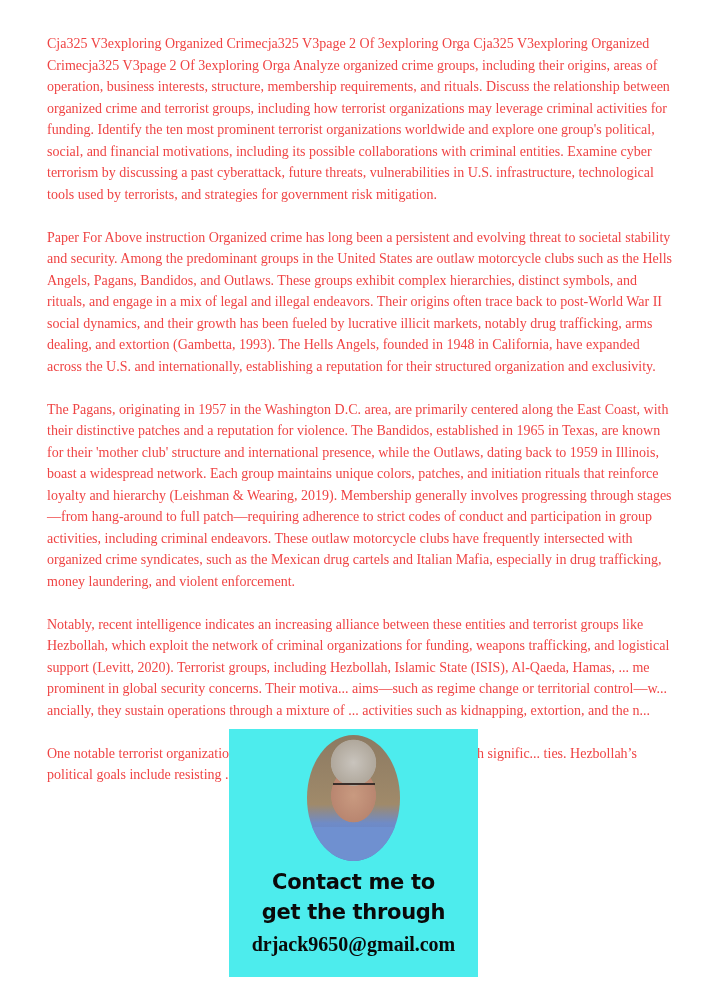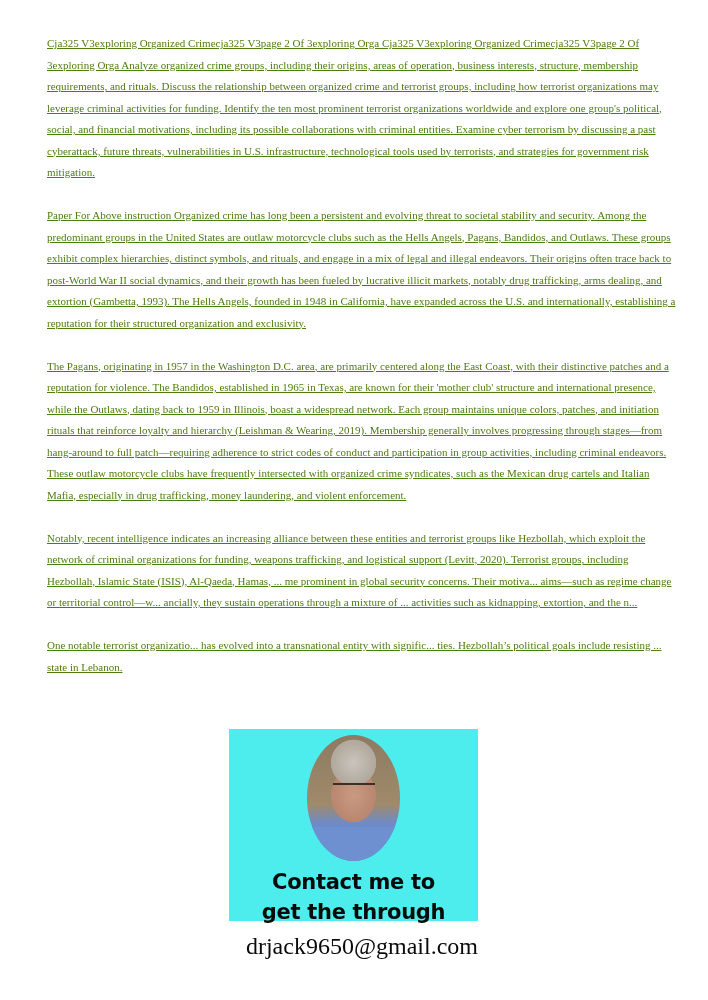--- a/index.html
+++ b/index.html
@@ -1,24 +1,24 @@
 <!DOCTYPE html>
 <html><head>
 <meta charset="utf-8">
 <style>
   html, body { margin: 0; padding: 0; background: #ffffff; }
   body { width: 708px; height: 1000px; position: relative; overflow: hidden; }
   .page {
     position: absolute; left: 47px; top: 33px; width: 630px;
     font-family: "Liberation Serif", serif;
-    font-size: 11px; line-height: 21.5px; color: #4d7c0f; text-decoration: underline;
+    font-size: 14px; line-height: 21.5px; color: #ef4444;
   }
   .para { margin: 0 0 21.5px 0; }
   .ad {
-    position: absolute; left: 229px; top: 729px; width: 249px; height: 192px;
+    position: absolute; left: 229px; top: 729px; width: 249px; height: 248px;
     background: #4deced;
   }
   .portrait {
     position: absolute; left: 78px; top: 6px; width: 93px; height: 126px;
     border-radius: 50%;
     background:
       radial-gradient(ellipse 40% 30% at 50% 22%, #c9c4bd 0%, #b0a89c 60%, transparent 62%),
       radial-gradient(ellipse 34% 30% at 50% 48%, #c99a80 0%, #b98670 70%, transparent 72%),
       linear-gradient(180deg, #8c7a62 0%, #a08a6a 55%, #6f8bc7 70%, #5f7fc0 100%);
     overflow: hidden;
@@ -31,22 +31,22 @@
     position: absolute; left: 0; bottom: 0; width: 100%; height: 34px;
     background: #6f90d0;
   }
   .ad-heading {
     position: absolute; left: 0; top: 138px; width: 100%;
     text-align: center; font-family: "DejaVu Sans", sans-serif; font-weight: bold;
     font-size: 21px; line-height: 30px; color: #0a0a0a; letter-spacing: -0.3px;
   }
   .ad-email {
     position: absolute; left: 0; top: 204px; width: 100%;
-    text-align: right; font-family: "Liberation Serif", serif; font-weight: normal;
-    font-size: 24px; color: #0a0a0a;
+    text-align: center; font-family: "Liberation Serif", serif; font-weight: bold;
+    font-size: 20px; color: #0a0a0a;
   }
 </style>
 </head>
 <body>
 
 <div class="page">
   <p class="para">Cja325 V3exploring Organized Crimecja325 V3page 2 Of 3exploring Orga Cja325 V3exploring Organized Crimecja325 V3page 2 Of 3exploring Orga Analyze organized crime groups, including their origins, areas of operation, business interests, structure, membership requirements, and rituals. Discuss the relationship between organized crime and terrorist groups, including how terrorist organizations may leverage criminal activities for funding. Identify the ten most prominent terrorist organizations worldwide and explore one group's political, social, and financial motivations, including its possible collaborations with criminal entities. Examine cyber terrorism by discussing a past cyberattack, future threats, vulnerabilities in U.S. infrastructure, technological tools used by terrorists, and strategies for government risk mitigation.</p>
   <p class="para">Paper For Above instruction Organized crime has long been a persistent and evolving threat to societal stability and security. Among the predominant groups in the United States are outlaw motorcycle clubs such as the Hells Angels, Pagans, Bandidos, and Outlaws. These groups exhibit complex hierarchies, distinct symbols, and rituals, and engage in a mix of legal and illegal endeavors. Their origins often trace back to post-World War II social dynamics, and their growth has been fueled by lucrative illicit markets, notably drug trafficking, arms dealing, and extortion (Gambetta, 1993). The Hells Angels, founded in 1948 in California, have expanded across the U.S. and internationally, establishing a reputation for their structured organization and exclusivity.</p>
   <p class="para">The Pagans, originating in 1957 in the Washington D.C. area, are primarily centered along the East Coast, with their distinctive patches and a reputation for violence. The Bandidos, established in 1965 in Texas, are known for their 'mother club' structure and international presence, while the Outlaws, dating back to 1959 in Illinois, boast a widespread network. Each group maintains unique colors, patches, and initiation rituals that reinforce loyalty and hierarchy (Leishman &amp; Wearing, 2019). Membership generally involves progressing through stages—from hang-around to full patch—requiring adherence to strict codes of conduct and participation in group activities, including criminal endeavors. These outlaw motorcycle clubs have frequently intersected with organized crime syndicates, such as the Mexican drug cartels and Italian Mafia, especially in drug trafficking, money laundering, and violent enforcement.</p>
   <p class="para">Notably, recent intelligence indicates an increasing alliance between these entities and terrorist groups like Hezbollah, which exploit the network of criminal organizations for funding, weapons trafficking, and logistical support (Levitt, 2020). Terrorist groups, including Hezbollah, Islamic State (ISIS), Al-Qaeda, Hamas, ... me prominent in global security concerns. Their motiva... aims—such as regime change or territorial control—w... ancially, they sustain operations through a mixture of ... activities such as kidnapping, extortion, and the n...</p>

